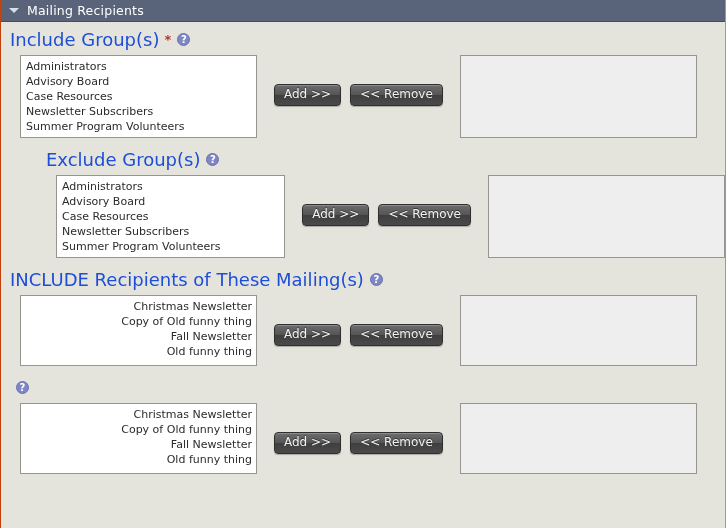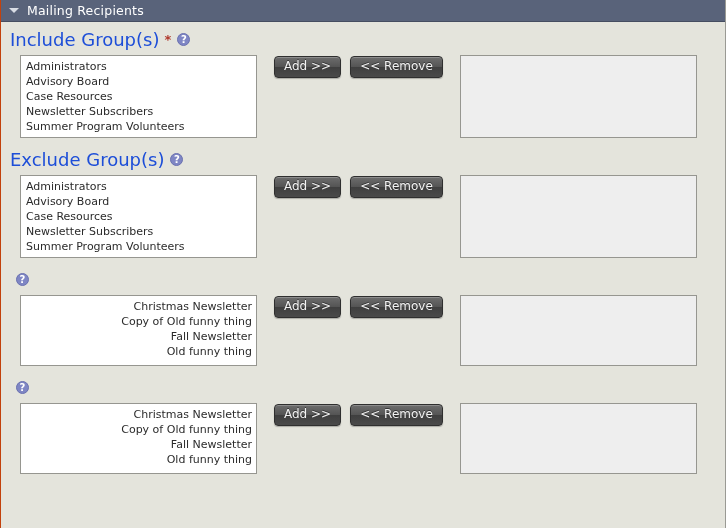--- a/index.html
+++ b/index.html
@@ -129,20 +129,21 @@
     white-space: nowrap;
     overflow: hidden;
     cursor: pointer;
   }
 
   .btn-col {
     display: flex;
     align-items: flex-start;
     margin-left: 17px;
     padding-top: 1px;
+    margin-top: 28px;
   }
   .btn {
     font-family: "DejaVu Sans", sans-serif;
     font-size: 12px;
     color: #f2f2f2;
     background: linear-gradient(to bottom, #6d6d6d 0%, #555555 48%, #3f3f3f 52%, #4a4a4a 100%);
     border: 1px solid #2f2f2f;
     border-radius: 4px;
     padding: 3px 9px 4px 9px;
     box-shadow: inset 0 1px 0 rgba(255,255,255,0.22), 0 1px 1px rgba(0,0,0,0.25);
@@ -190,21 +191,21 @@
         <div class="btn-col">
           <button class="btn">Add &gt;&gt;</button>
           <button class="btn">&lt;&lt; Remove</button>
         </div>
         <div class="right-box">
           <div class="listbox empty h5"></div>
         </div>
       </div>
     </div>
 
-    <div class="section" style="margin-top:13px;">
+    <div class="section" style="margin-top:13px;padding-left:36px;">
       <div class="section-label">
         <span class="label-text">Exclude Group(s)</span>
         <span class="help-icon">?</span>
       </div>
       <div class="section-row">
         <div class="listbox h5">
           <div class="list-item">Administrators</div>
           <div class="list-item">Advisory Board</div>
           <div class="list-item">Case Resources</div>
           <div class="list-item">Newsletter Subscribers</div>
@@ -215,20 +216,21 @@
           <button class="btn">&lt;&lt; Remove</button>
         </div>
         <div class="right-box">
           <div class="listbox empty h5"></div>
         </div>
       </div>
     </div>
 
     <div class="section" style="margin-top:13px;">
       <div class="section-label">
+        <span class="label-text">INCLUDE Recipients of These Mailing(s)</span>
         <span class="help-icon">?</span>
       </div>
       <div class="section-row">
         <div class="listbox h4">
           <div class="list-item">Christmas Newsletter</div>
           <div class="list-item">Copy of Old funny thing</div>
           <div class="list-item">Fall Newsletter</div>
           <div class="list-item">Old funny thing</div>
         </div>
         <div class="btn-col">

